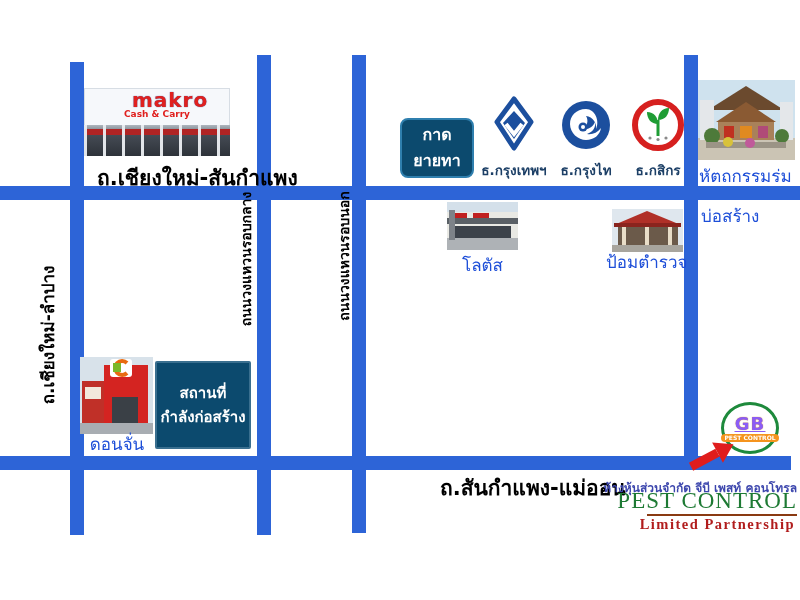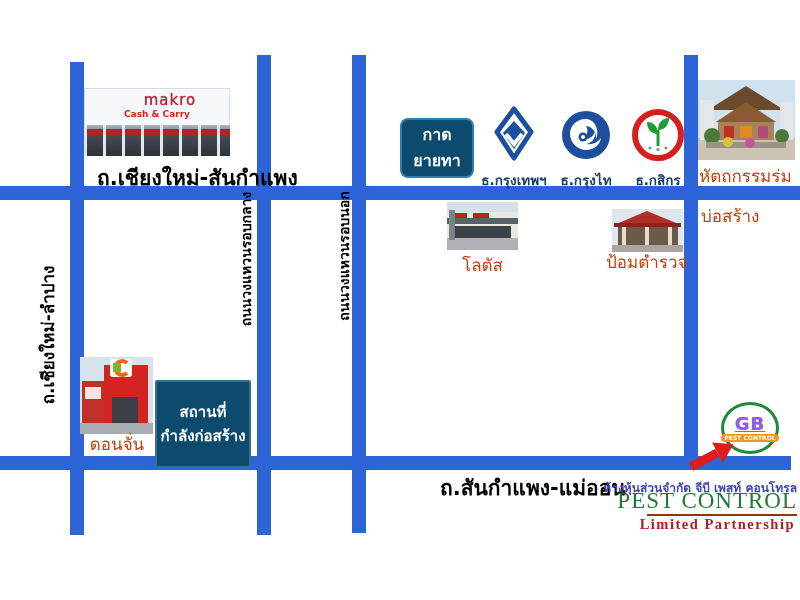--- a/index.html
+++ b/index.html
@@ -2,35 +2,35 @@
 <html><head>
 <meta charset="utf-8">
 <style>
   html,body{margin:0;padding:0;background:#fff;}
   #canvas{position:relative;width:800px;height:600px;background:#ffffff;overflow:hidden;
           font-family:"DejaVu Sans","Liberation Sans",sans-serif;}
   .road{position:absolute;background:#2d64d7;}
   .road-label{position:absolute;font-weight:bold;color:#000;white-space:nowrap;}
   .vlabel{position:absolute;font-weight:bold;color:#000;white-space:nowrap;
           transform:translate(-50%,-50%) rotate(-90deg);}
-  .place-label{position:absolute;color:#c2410c;font-size:17px;white-space:nowrap;}
+  .place-label{position:absolute;color:#1d4ed8;font-size:17px;white-space:nowrap;}
   .bluebox{position:absolute;background:#0c4a6e;border:2px solid #2f7fae;color:#fff;
            font-weight:bold;text-align:center;display:flex;flex-direction:column;
            justify-content:center;line-height:1.6;}
   .photo{position:absolute;overflow:hidden;}
   
   .makro-sign{height:36px;background:#f6f8fb;text-align:center;border:1px solid #d7dde4;border-bottom:none;}
-  .makro-word{color:#e0201e;font-weight:400;font-size:15px;letter-spacing:1px;line-height:18px;margin-top:2px;
+  .makro-word{color:#e0201e;font-weight:700;font-size:20px;letter-spacing:1px;line-height:18px;margin-top:2px;
               text-shadow:0 0 1px #27408b;padding-left:26px;}
   .makro-sub{color:#e0201e;font-weight:bold;font-size:9px;line-height:10px;}
   .makro-front{height:32px;
       background-image:repeating-linear-gradient(90deg, rgba(235,238,242,.95) 0 3px, rgba(0,0,0,0) 3px 19px),
       linear-gradient(180deg,#aeb6be 0%,#8a929a 14%,#b02424 14%,#b02424 32%,#454b54 32%,#2c3138 100%);}
   
-  .banks{position:absolute;left:478px;top:106px;width:216px;display:flex;justify-content:space-between;}
+  .banks{position:absolute;left:478px;top:96px;width:216px;display:flex;justify-content:space-between;}
   .bank{width:72px;display:flex;flex-direction:column;align-items:center;}
   .bank-label{font-size:13.5px;font-weight:bold;color:#1c3f66;margin-top:3px;white-space:nowrap;}
   
   .gb-ellipse{position:absolute;left:721px;top:402px;width:58px;height:52px;border:3px solid #1e8a3c;
       border-radius:50%;background:#fff;box-sizing:border-box;display:flex;flex-direction:column;
       align-items:center;justify-content:center;}
   .gb-letters{color:#8b5cf6;font-weight:800;font-size:18px;line-height:20px;letter-spacing:1px;
       text-shadow:0 0 1px #c06a10;text-decoration:underline;}
   .gb-pill{background:#f5941e;color:#fff;font-size:6px;font-weight:bold;border-radius:4px;
       padding:1px 3px;line-height:6px;white-space:nowrap;}
@@ -169,21 +169,21 @@
       <path d="M47 6 a7 7 0 1 0 0 10" fill="none" stroke="#e86a10" stroke-width="4"></path>
       <rect x="33" y="6" width="8" height="9" fill="#7ab82a"></rect>
       <rect x="2" y="24" width="22" height="42" fill="#c03028"></rect>
       <rect x="5" y="30" width="16" height="12" fill="#f2e9dc"></rect>
       <rect x="32" y="40" width="26" height="26" fill="#3a4046"></rect>
       <rect y="66" width="73" height="11" fill="#a8adb2"></rect>
     </svg>
   </div>
   <div class="place-label" style="left:82px;top:430px;width:70px;text-align:center;">ดอนจั่น</div>
 
-  <div class="bluebox" style="left:155px;top:380px;width:92px;height:84px;border-radius:2px;font-size:15px;border-color:#3a6f8f;">
+  <div class="bluebox" style="left:155px;top:361px;width:92px;height:84px;border-radius:2px;font-size:15px;border-color:#3a6f8f;">
     <span>สถานที่</span>
     <span>กำลังก่อสร้าง</span>
   </div>
 
   <div class="gb-ellipse">
     <div class="gb-letters">GB</div>
     <div class="gb-pill">PEST CONTROL</div>
   </div>
 
   <div style="position:absolute;left:686px;top:437px;z-index:3;">

